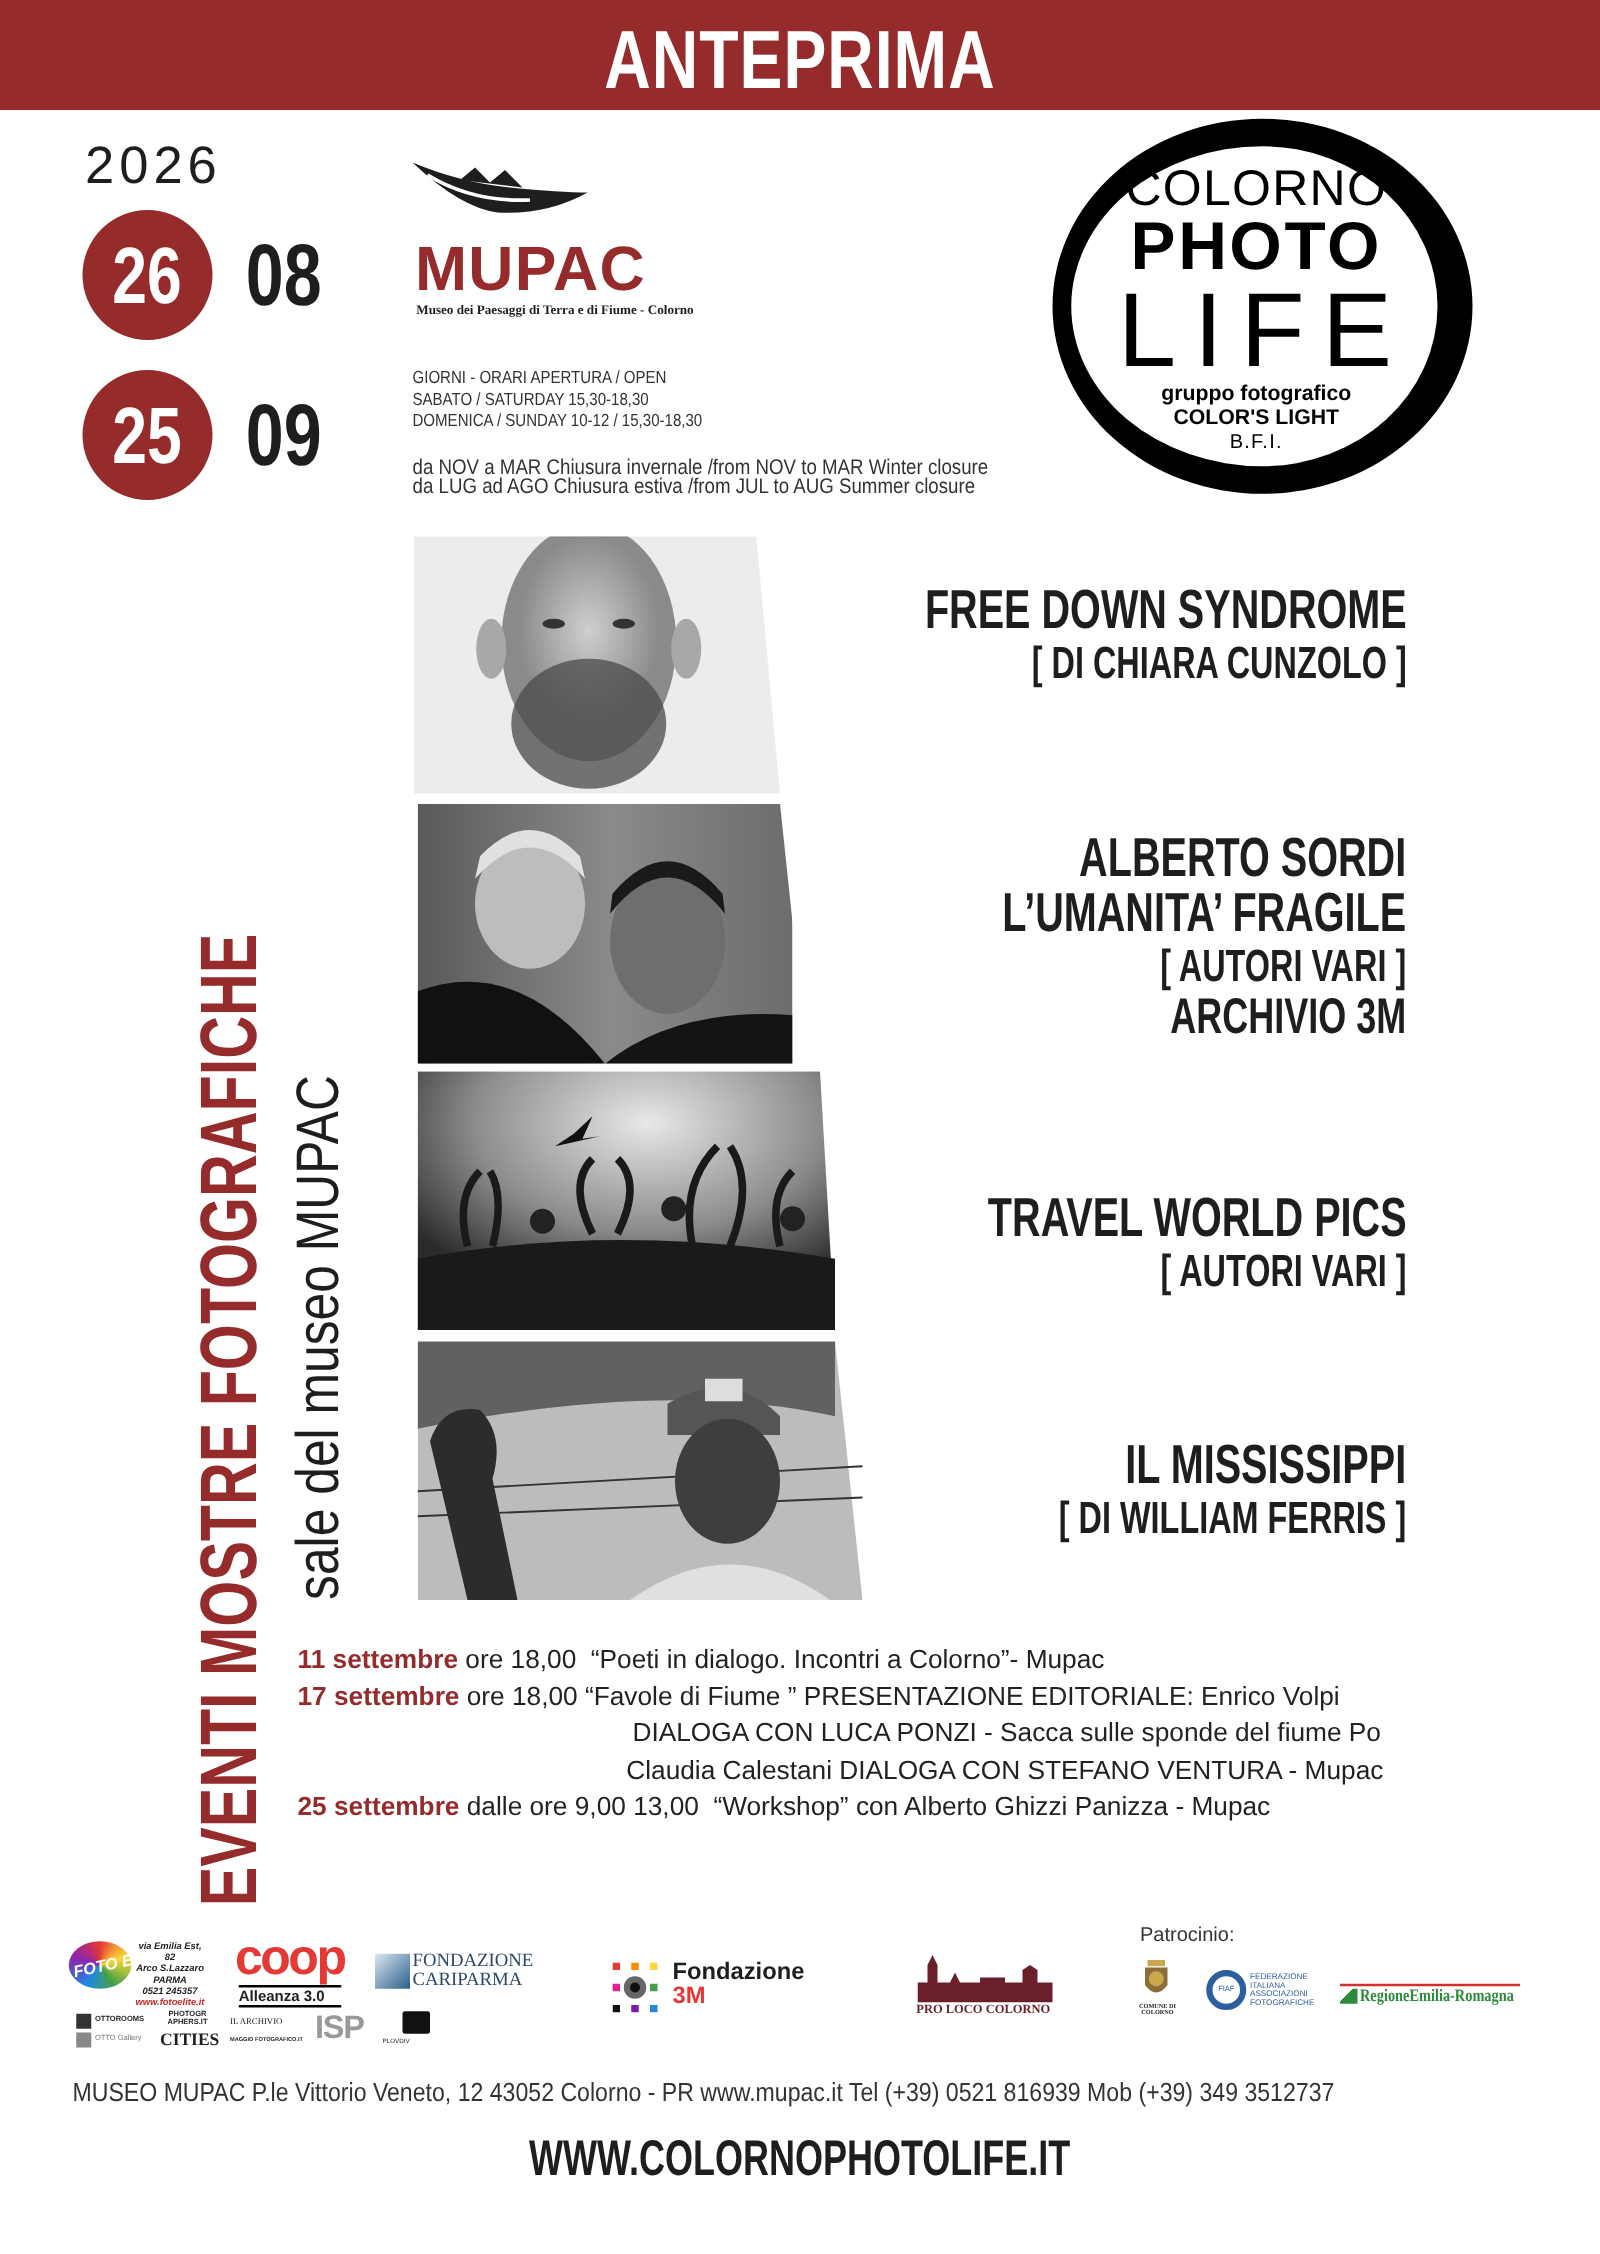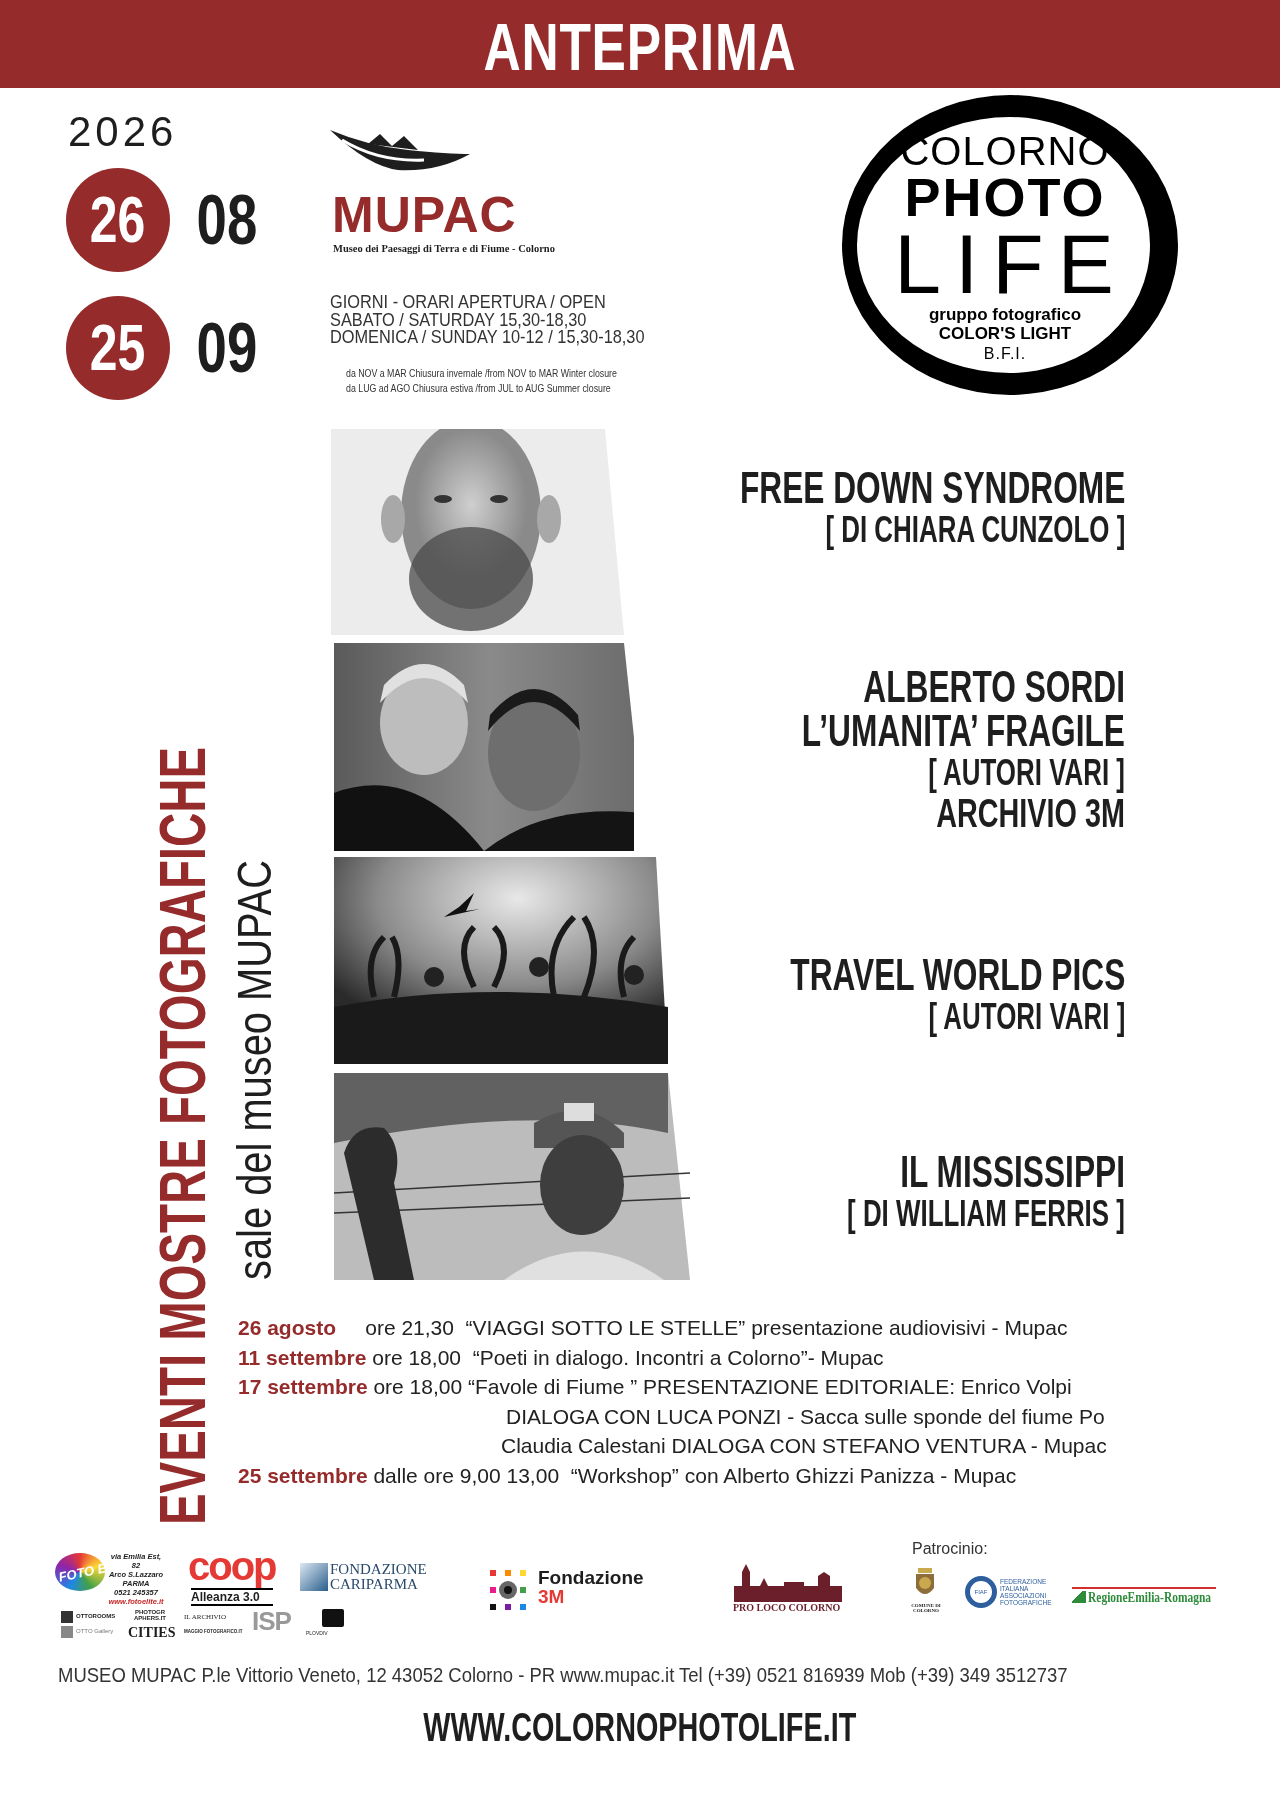--- a/index.html
+++ b/index.html
@@ -14,23 +14,23 @@
   
   .year { left: 68px; top: 108px; font-size: 42px; letter-spacing: 4px; color: #1e1e1e; }
   .date-circle { width: 104px; height: 104px; border-radius: 50%; background: #952b2b; color: #fff; font-weight: bold; font-size: 64px; text-align: center; line-height: 104px; }
   .date-circle span, .date-month span { display: inline-block; transform: scaleX(0.78); }
   .date-month { font-weight: bold; font-size: 70px; color: #1e1e1e; line-height: 104px; }
 
   
   .boat { left: 328px; top: 128px; }
   .mupac-name { left: 332px; top: 186px; font-size: 50px; font-weight: bold; color: #952b2b; letter-spacing: 1px; }
   .mupac-sub { left: 333px; top: 243px; font-family: "Liberation Serif", serif; font-weight: bold; font-size: 10.5px; color: #1e1e1e; }
-  .hours { left: 330px; top: 293px; font-size: 19px; line-height: 17.5px; color: #333; }
+  .hours { left: 330px; top: 293px; font-size: 14px; line-height: 17.5px; color: #333; }
   .hours div span { display: inline-block; transform: scaleX(0.86); transform-origin: left; white-space: nowrap; }
-  .closure { left: 346px; top: 366px; font-size: 10px; line-height: 15px; color: #333; }
+  .closure { left: 330px; top: 366px; font-size: 17px; line-height: 15px; color: #333; }
   .closure div span { display: inline-block; transform: scaleX(0.88); transform-origin: left; white-space: nowrap; }
 
   
   .cpl-ring { left: 842px; top: 95px; width: 336px; height: 300px; border-radius: 50%; border: 22px solid #000; border-left-width: 15px; border-right-width: 28px; background: #fff; }
   .cpl-text { left: 870px; top: 130px; width: 270px; text-align: center; color: #000; }
   .cpl-colorno { font-size: 40px; letter-spacing: 1px; line-height: 42px; }
   .cpl-photo { font-size: 54px; font-weight: bold; line-height: 50px; letter-spacing: 2px; }
   .cpl-life { font-size: 84px; line-height: 84px; letter-spacing: 14px; margin-left: 12px; }
   .cpl-gruppo { font-size: 17px; font-weight: bold; line-height: 18px; }
   .cpl-colors { font-size: 17px; font-weight: bold; line-height: 20px; }
@@ -192,24 +192,20 @@
 
 <div class="abs vert-wrap">
   <span class="vert-main"><span>EVENTI</span>&nbsp;<span>MOSTRE FOTOGRAFICHE</span></span>
 </div>
 <div class="abs vert-sub-wrap">
   <span class="vert-sub">sale del museo MUPAC</span>
 </div>
 
 <div class="abs events">
   <div class="ev-row">
-      <span class="ev-date">26 agosto</span>
-      <span style="white-space:pre">     ore 21,30  “VIAGGI SOTTO LE STELLE” presentazione audiovisivi - Mupac</span>
-    </div>
-  <div class="ev-row">
       <span class="ev-date">11 settembre</span>
       <span style="white-space:pre"> ore 18,00  “Poeti in dialogo. Incontri a Colorno”- Mupac</span>
     </div>
   <div class="ev-row">
       <span class="ev-date">17 settembre</span>
       <span style="white-space:pre"> ore 18,00 “Favole di Fiume ” PRESENTAZIONE EDITORIALE: Enrico Volpi</span>
     </div>
   <div class="ev-cont">DIALOGA CON LUCA PONZI - Sacca sulle sponde del fiume Po</div>
   <div class="ev-cont" style="padding-left:263px">Claudia Calestani DIALOGA CON STEFANO VENTURA - Mupac</div>
   <div class="ev-row">

